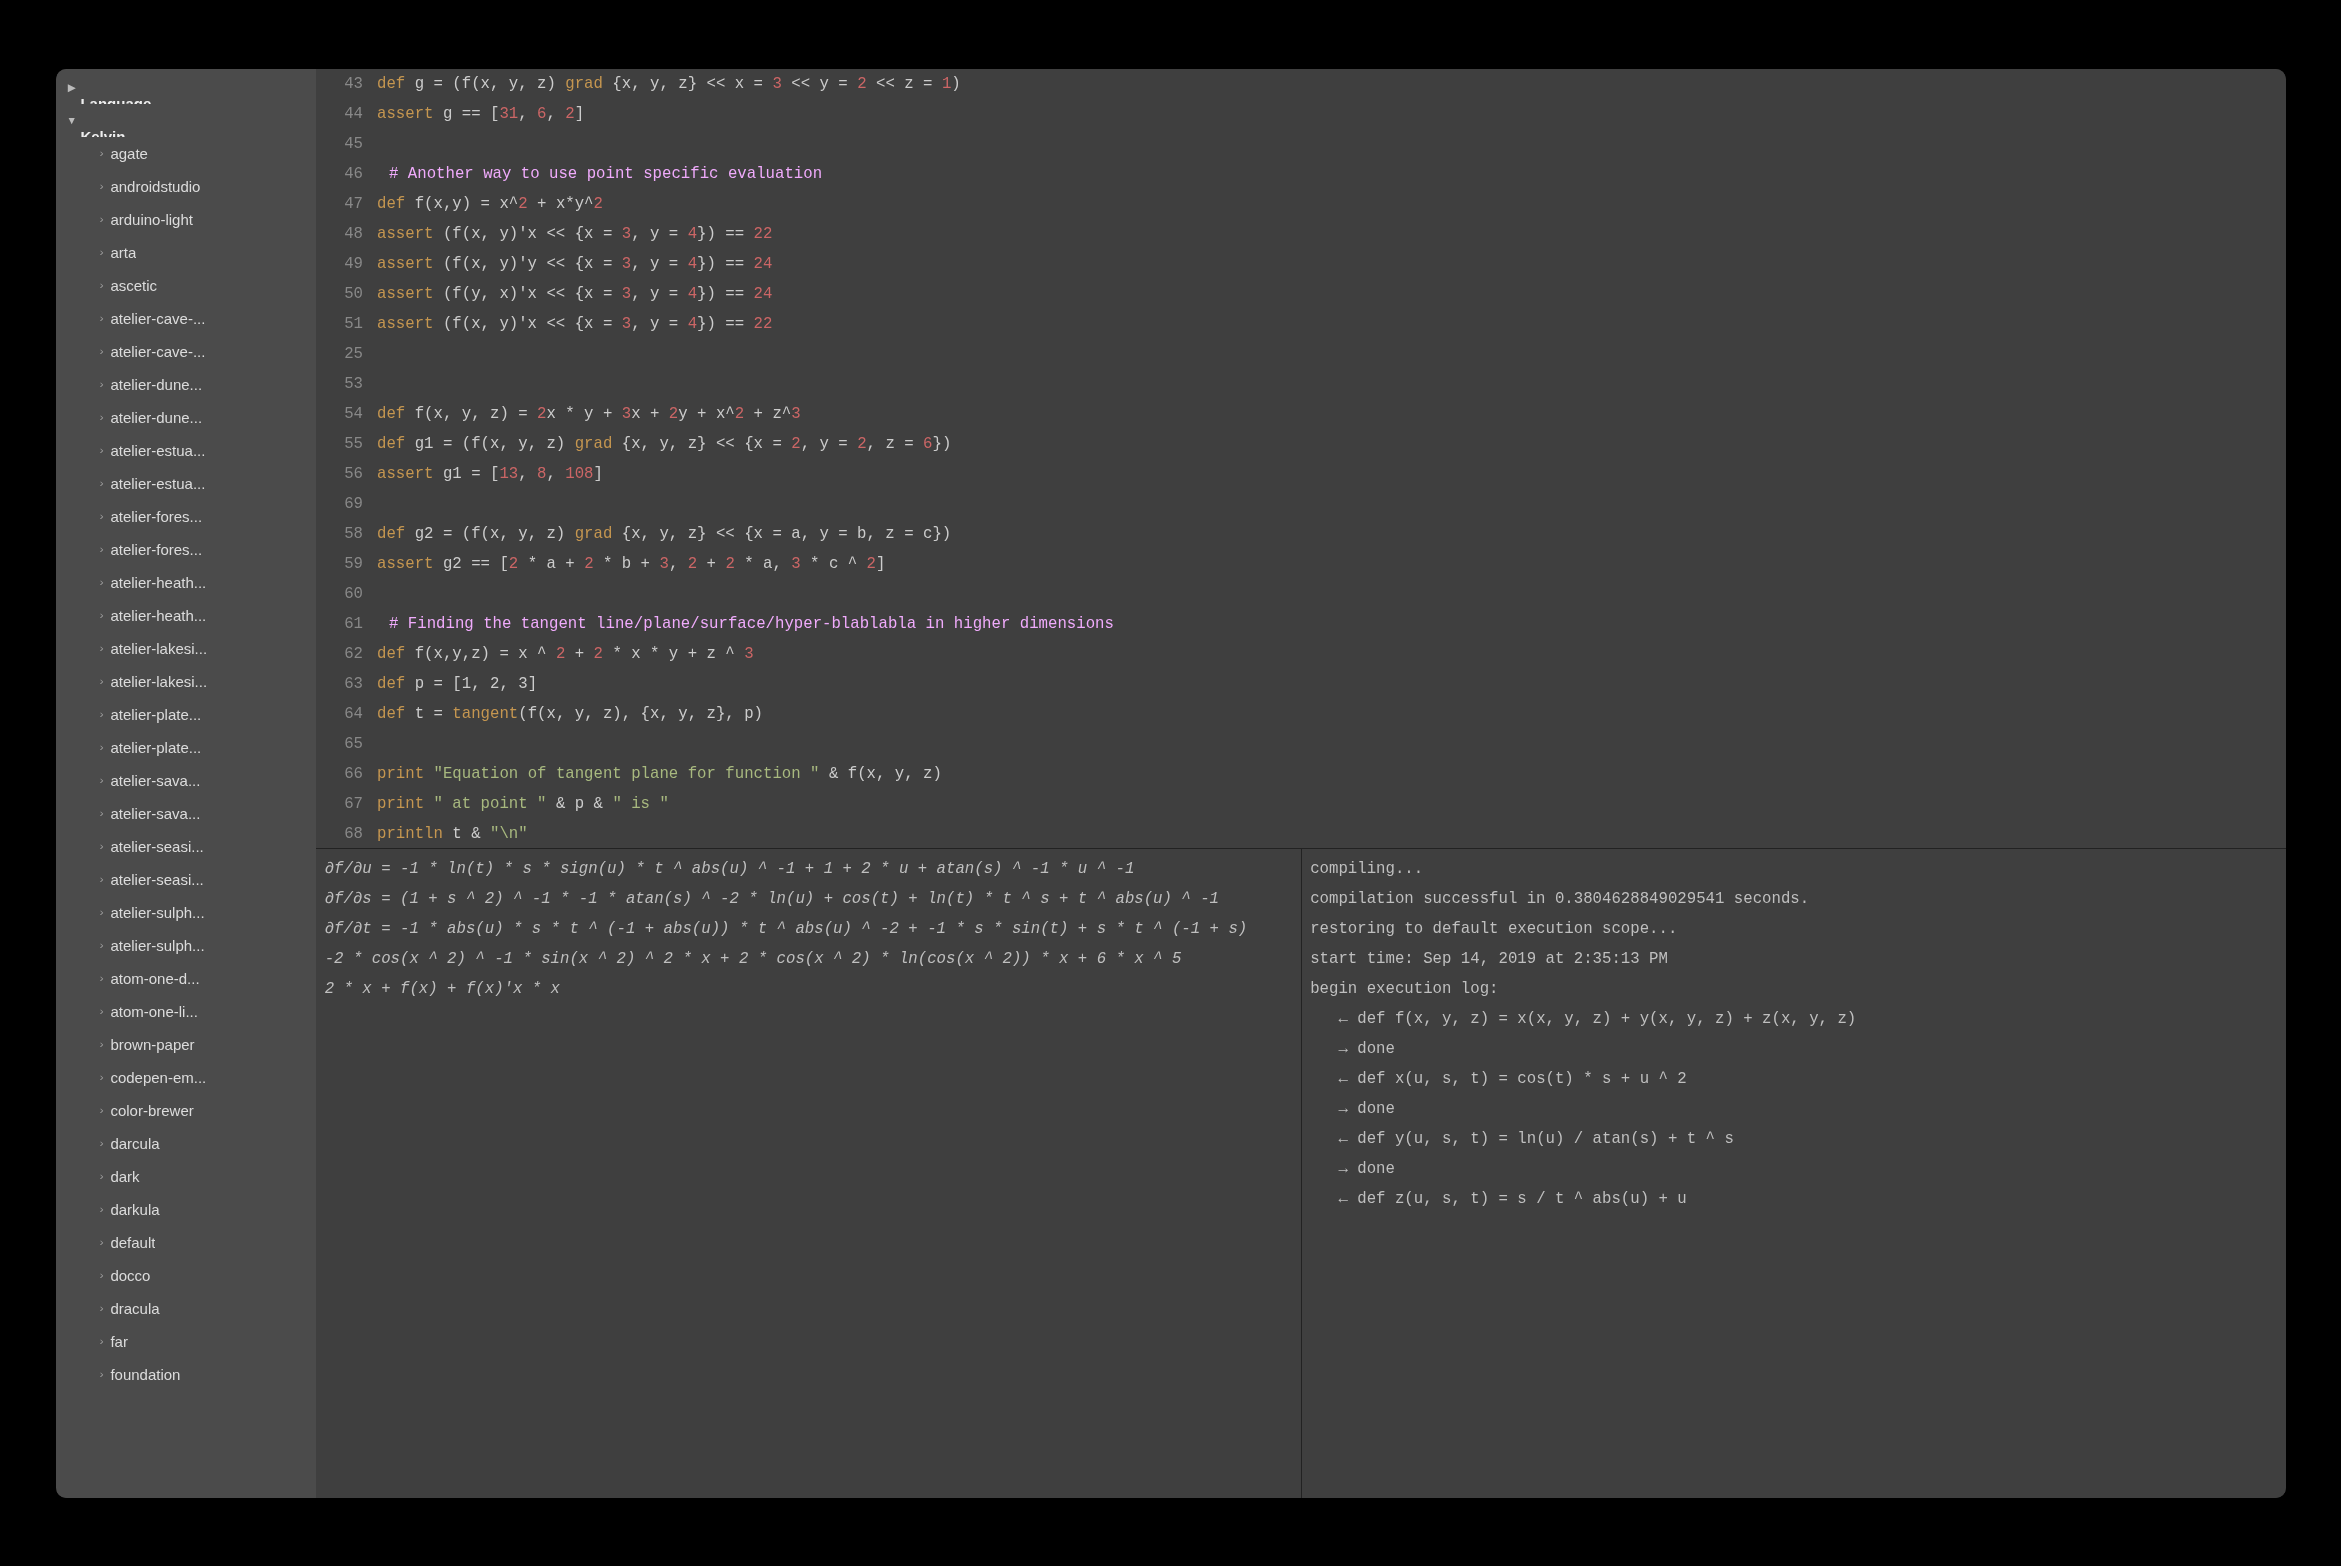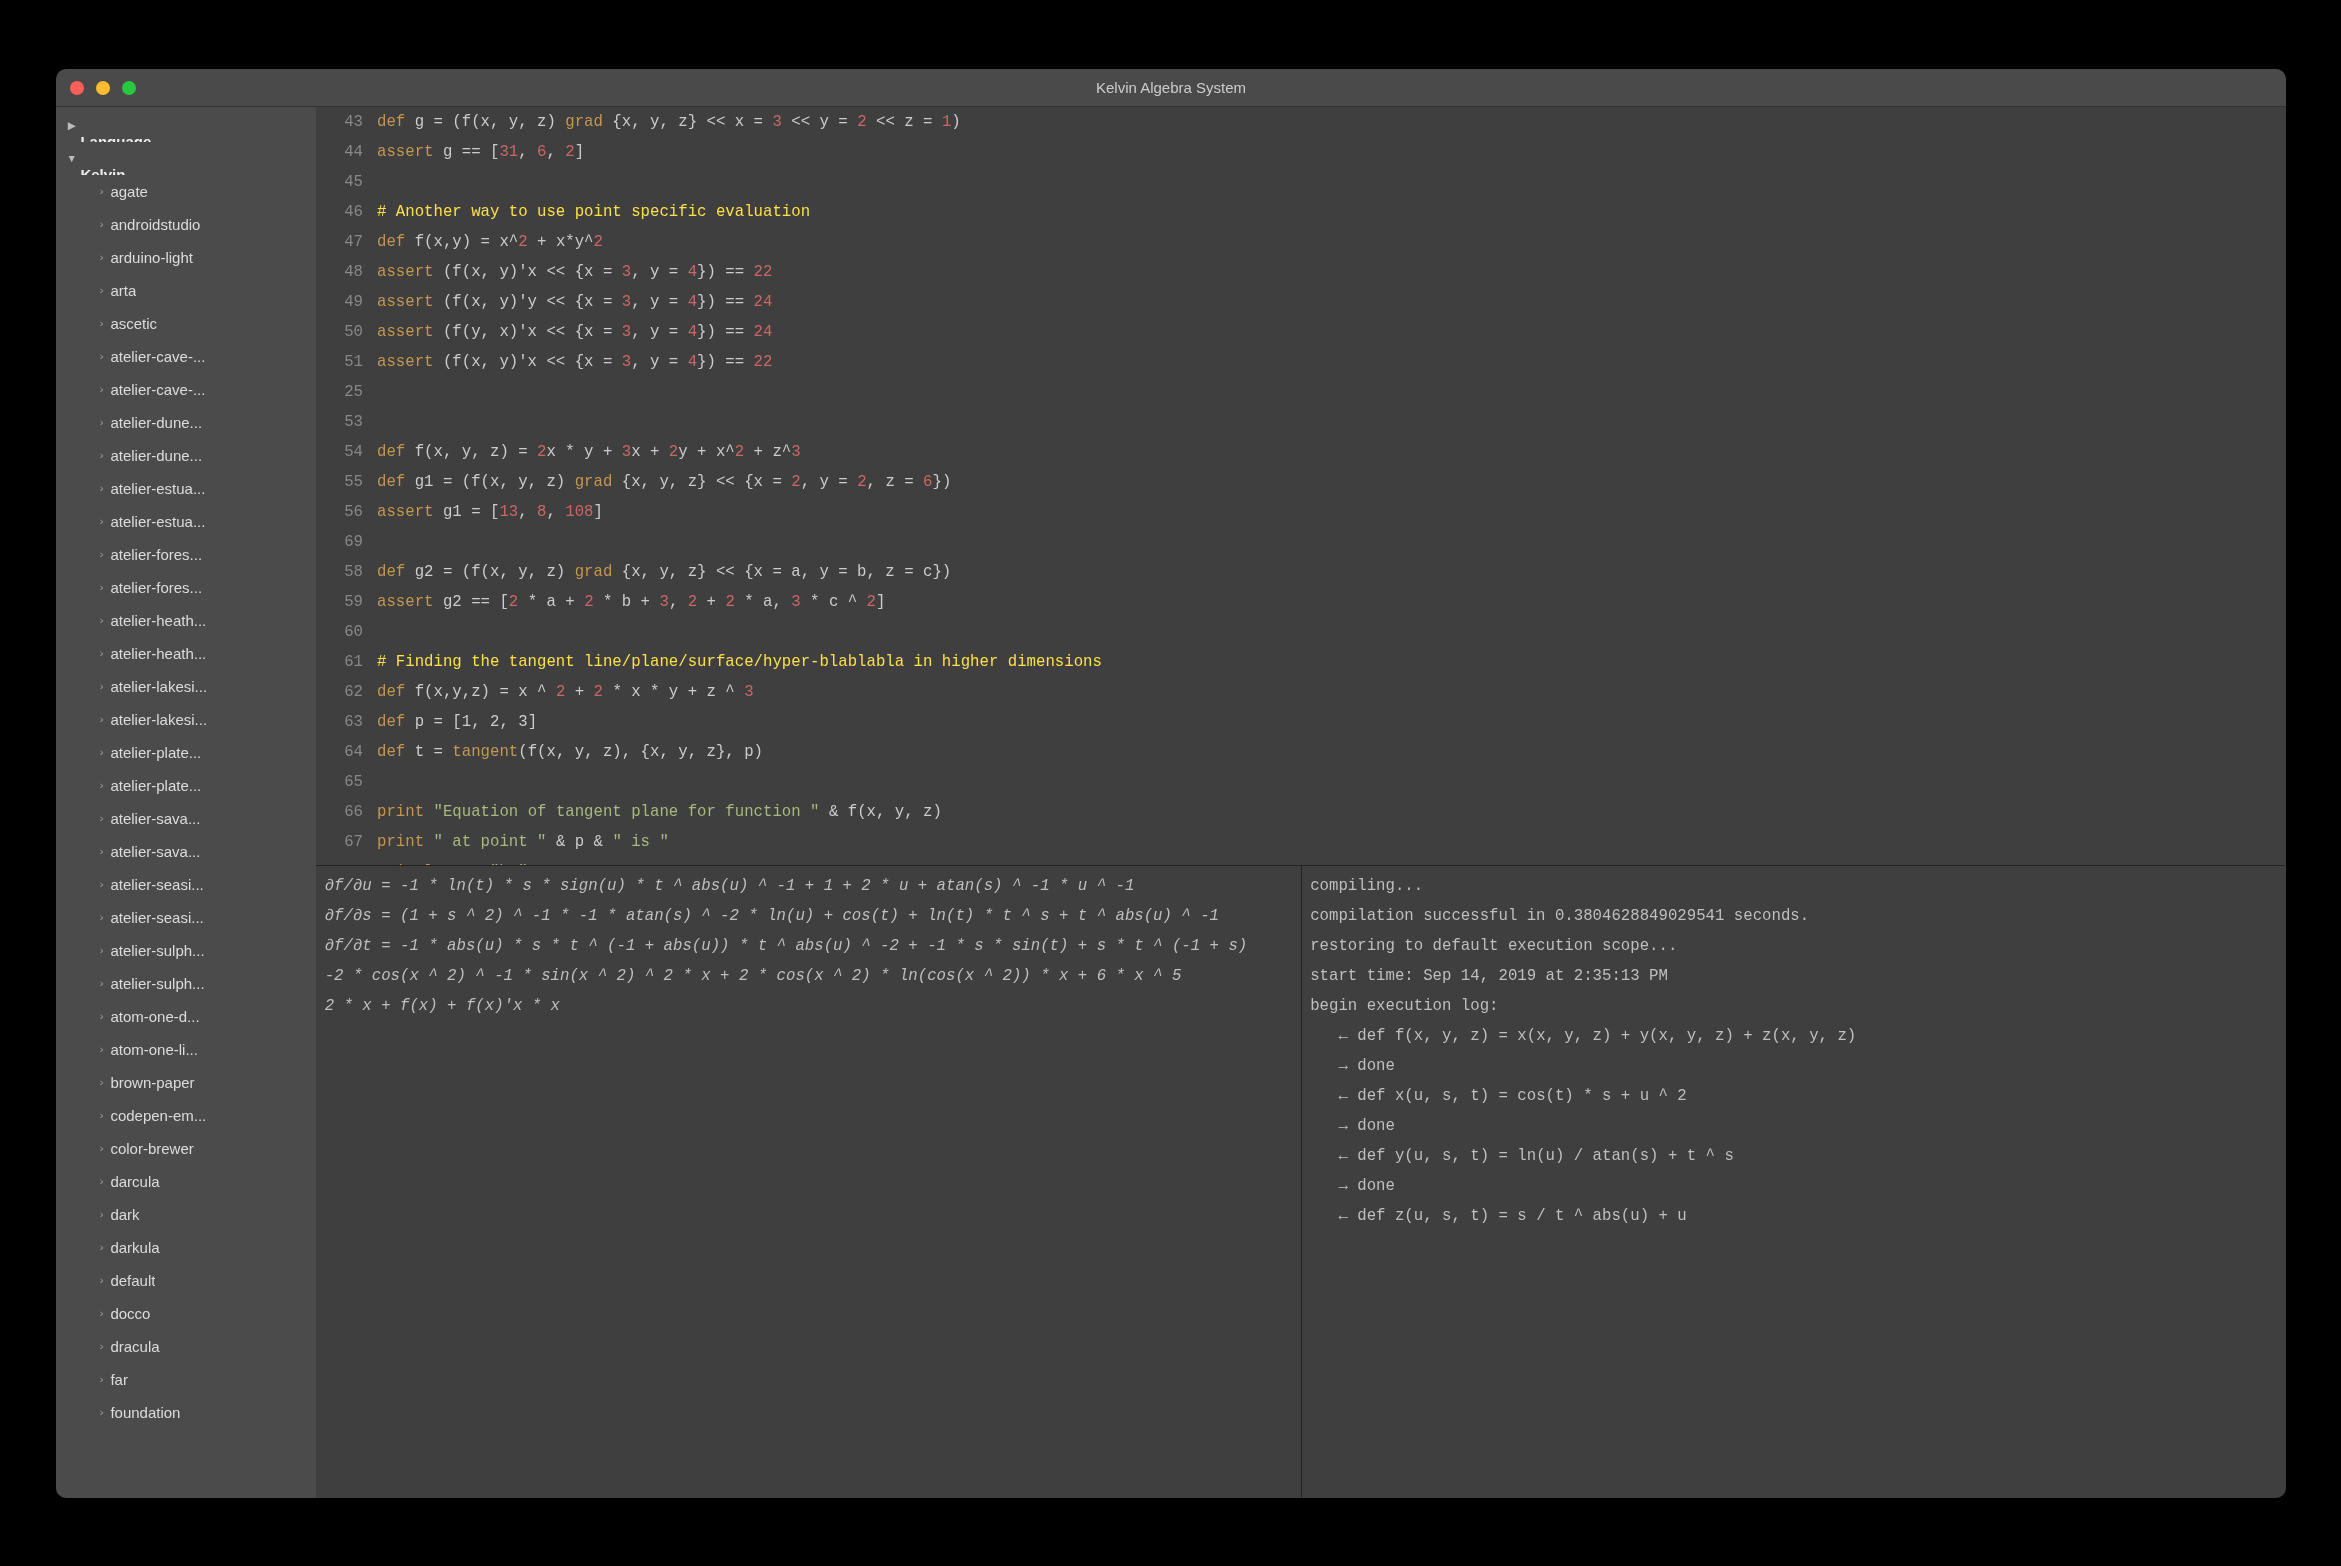--- a/index.html
+++ b/index.html
@@ -115,21 +115,21 @@
 .gutter div, .code div { height: 30px; line-height: 30px; font-size: 15.7px; }
 .code {
   flex: 1;
   color: #ccc;
   white-space: pre;
 }
 .kw { color: #c59650; }
 .num { color: #cc6666; }
 .str { color: #a8b97f; }
 .builtin { color: #c59650; }
-.comment { color: #fde047; }
+.comment { color: #f0abfc; margin-left: 12px; }
 .bottom {
   flex: .9;
   display: flex;
   border-top: 0.9px solid #222;
   min-height:0;
 }
 .pane {
   flex: 1;
   background: #3f3f3f;
   color: #bfbfbf;
@@ -140,28 +140,20 @@
   white-space: pre-wrap;
   font-style: italic;
 }
 .pane.right { border-left: 0.9px solid #222; font-style: normal; }
 .pane .line { height: 30px; }
 </style>
 </head>
 <body>
 
 <div class="window">
-  <div class="titlebar">
-    <div class="traffic">
-      <div class="dot red"></div>
-      <div class="dot yellow"></div>
-      <div class="dot green"></div>
-    </div>
-    <div class="title">Kelvin Algebra System</div>
-  </div>
   <div class="body">
     <div class="sidebar">
       <div class="tree-root" id="tree-root">
           <div class="tree-item">
             <span class="arrow">▶</span>
             <span class="tree-root-label">Language</span>
           </div>
           <div class="tree-item">
             <span class="arrow">▼</span>
             <span class="tree-root-label">Kelvin</span>

